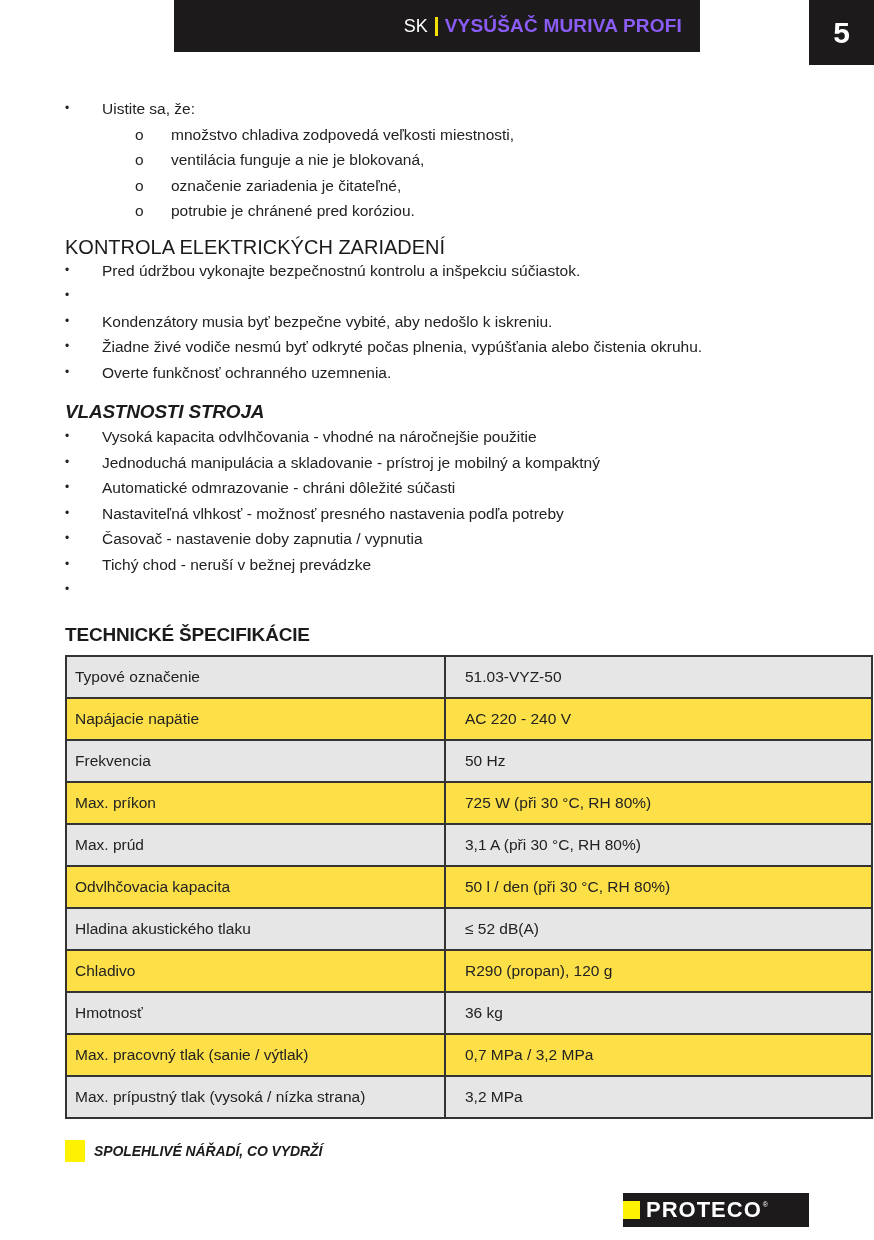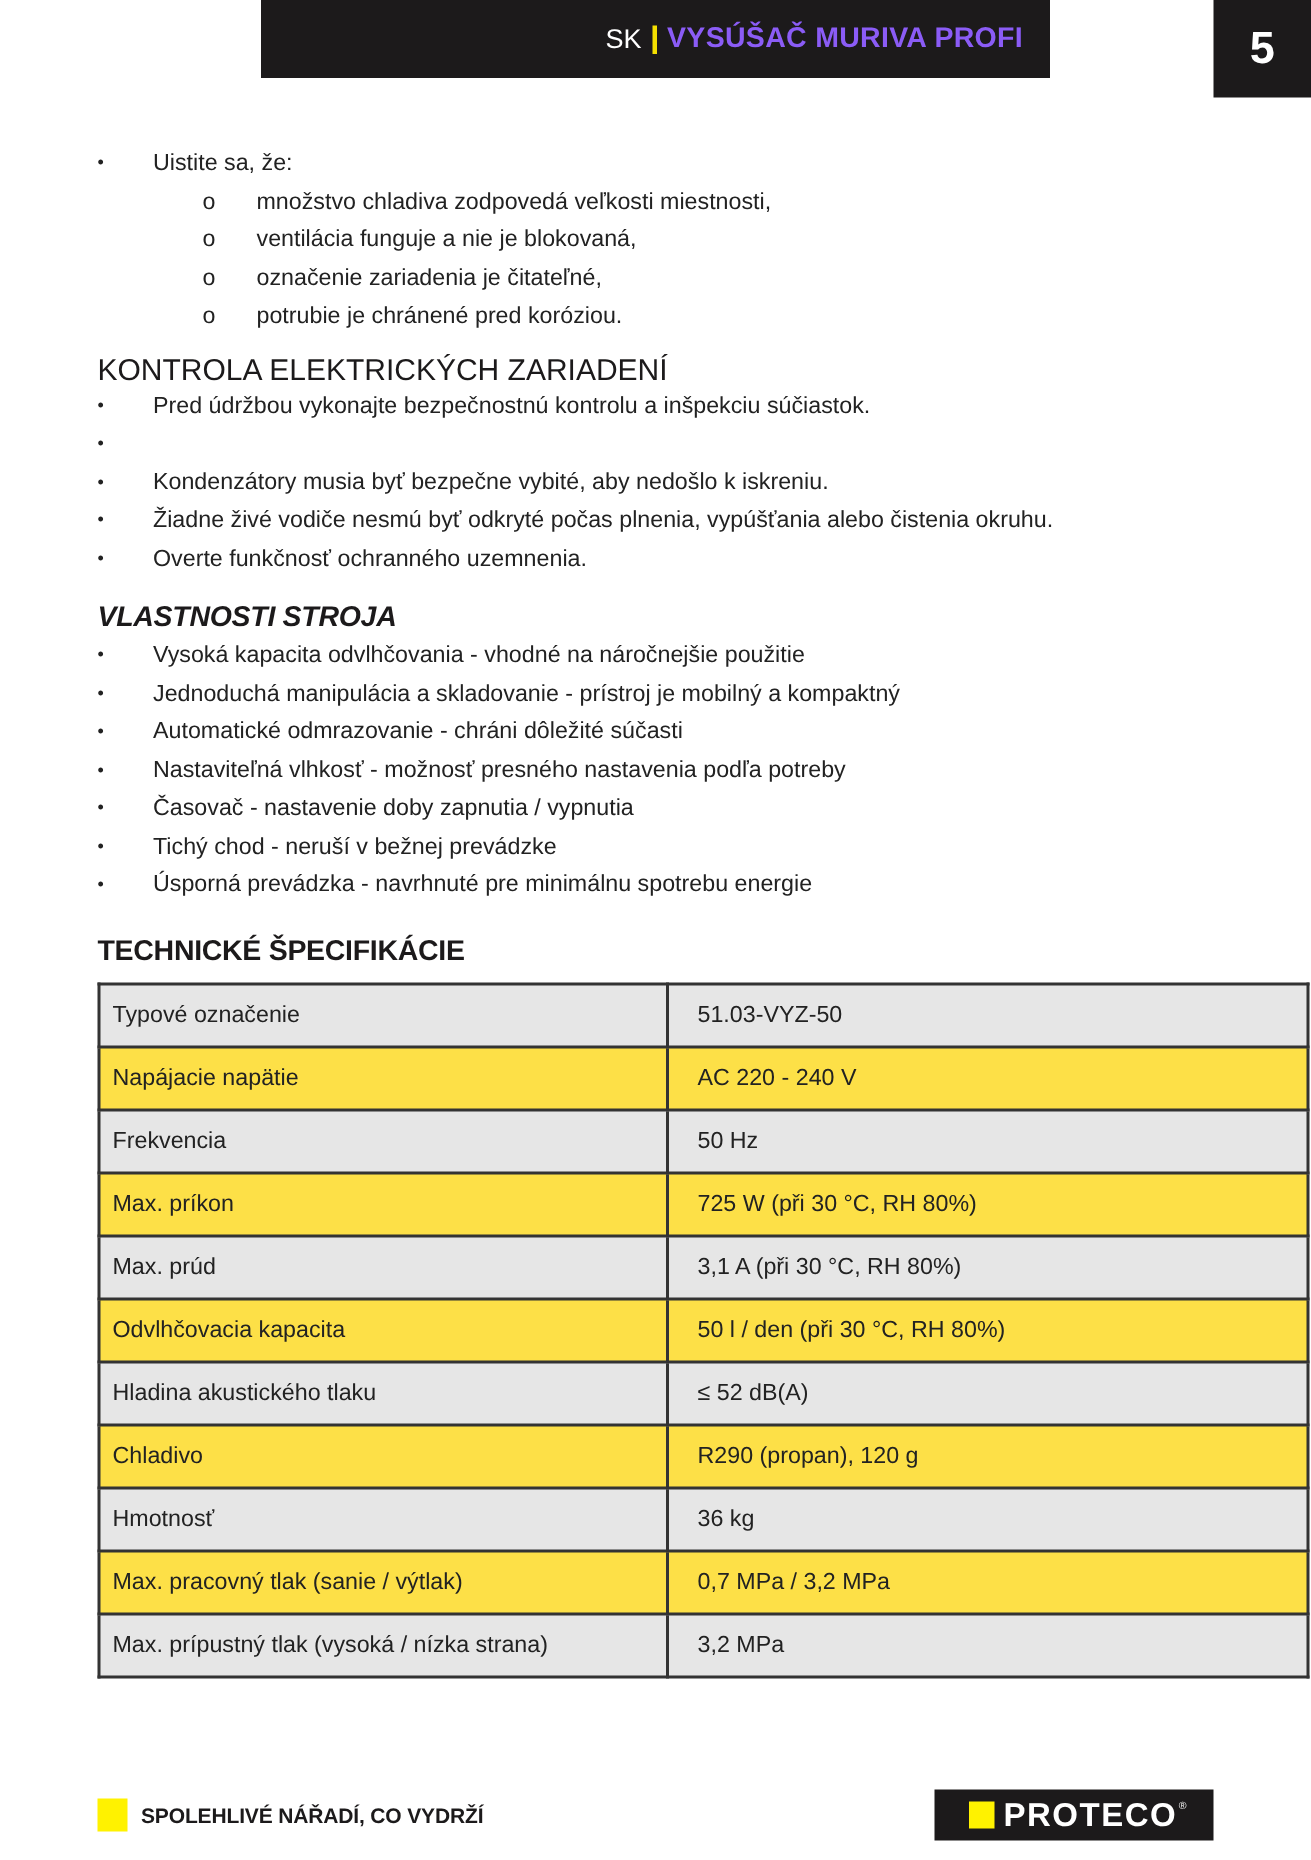--- a/index.html
+++ b/index.html
@@ -25,25 +25,25 @@
     h3.small { font-size:20px; font-weight:normal; margin:0; line-height:22px; color:#1c1a1b; }
     h2.big { font-size:19px; font-weight:900; margin:0; line-height:24px; color:#1c1a1b; letter-spacing:-0.2px; }
 
     table.spec { border-collapse:collapse; width:808px; font-size:15.5px; }
     table.spec td { border:2px solid #333333; height:42px; padding:0 0 0 8px; box-sizing:border-box; }
     table.spec td.v { padding-left:19px; }
     table.spec tr.g td { background:#e6e6e6; }
     table.spec tr.w td { background:#fde047; }
     table.spec td.l { width:379px; }
 
-    .footer-left { position:absolute; left:65px; top:1199px; display:flex; align-items:center; }
+    .footer-left { position:absolute; left:65px; top:1140px; display:flex; align-items:center;font-style:italic; }
     .footer-left .sq { width:20px; height:22px; background:#fff200; margin-right:9px; }
     .footer-left .slogan { font-size:14px; font-weight:bold; color:#1c1a1b; letter-spacing:-0.1px; }
     .logo { position:absolute; left:623px; top:1193px; width:186px; height:34px; background:#1c1a1b;
-            display:flex; align-items:center; padding-left:23px; box-sizing:border-box; }
+            display:flex; align-items:center; padding-left:0; box-sizing:border-box; }
     .logo .sq { width:17px; height:18px; background:#fff200; margin-right:6px; }
     .logo .name { color:#ffffff; font-size:22px; font-weight:900; letter-spacing:1px; }
     .logo .reg { color:#ffffff; font-size:7px; vertical-align:top; margin-left:1px; position:relative; top:-6px; }
   </style>
 </head>
 <body>
 
 <div class="header-bar">
   <span class="lang">SK</span>
   <span class="sep"></span>
@@ -72,21 +72,21 @@
   </ul>
 
   <h2 class="big" style="margin-top:15px;font-style:italic;">VLASTNOSTI STROJA</h2>
   <ul class="bl">
     <li><span class="dot">•</span><span>Vysoká kapacita odvlhčovania - vhodné na náročnejšie použitie</span></li>
     <li><span class="dot">•</span><span>Jednoduchá manipulácia a skladovanie - prístroj je mobilný a kompaktný</span></li>
     <li><span class="dot">•</span><span>Automatické odmrazovanie - chráni dôležité súčasti</span></li>
     <li><span class="dot">•</span><span>Nastaviteľná vlhkosť - možnosť presného nastavenia podľa potreby</span></li>
     <li><span class="dot">•</span><span>Časovač - nastavenie doby zapnutia / vypnutia</span></li>
     <li><span class="dot">•</span><span>Tichý chod - neruší v bežnej prevádzke</span></li>
-    <li><span class="dot">•</span><span>Úsporná prevádzka - navrhnuté pre minimálnu spotrebu energie</span></li>
+    <li><span class="dot">•</span></li>
   </ul>
 
   <h2 class="big" style="margin-top:20px; margin-bottom:8px;">TECHNICKÉ ŠPECIFIKÁCIE</h2>
   <table class="spec">
     <tbody>
         <tr class="g">
           <td class="l">Typové označenie</td>
           <td class="v">51.03-VYZ-50</td>
         </tr>
     <tr class="w">

